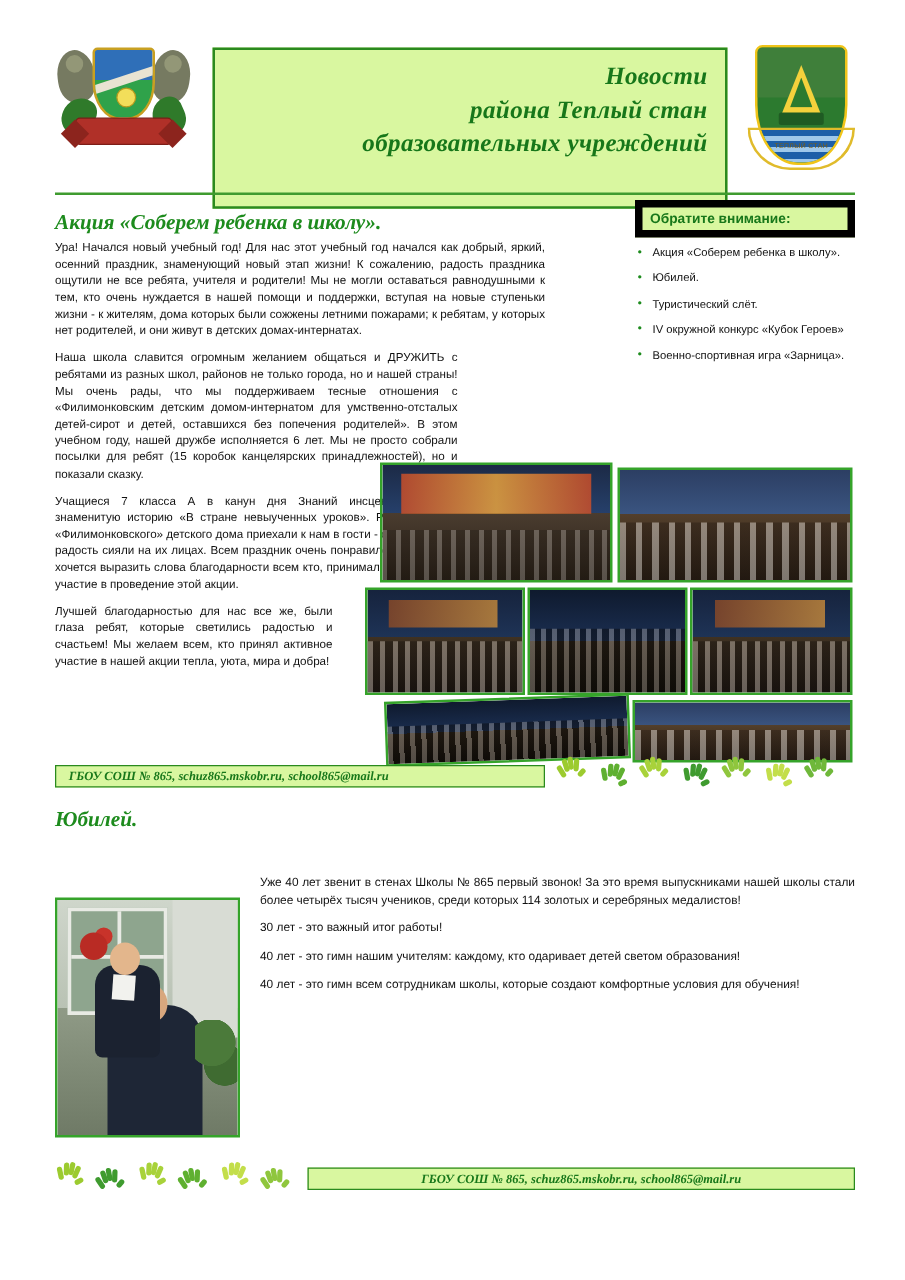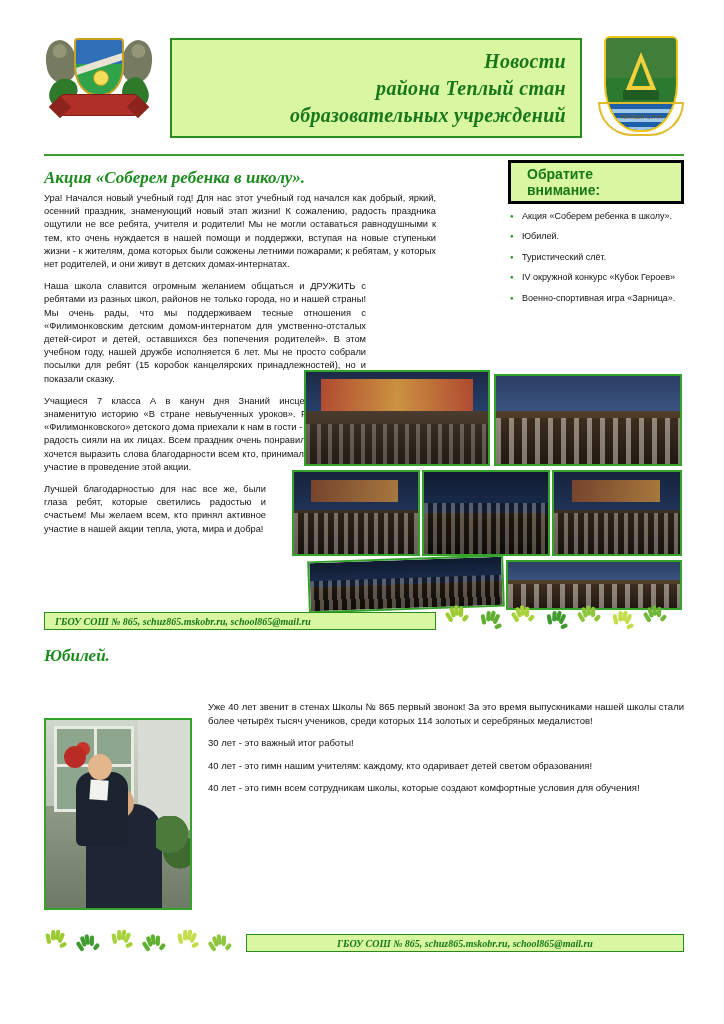--- a/index.html
+++ b/index.html
@@ -38,21 +38,21 @@
   .crest-right {
     position: absolute;
     left: 596px; top: 8px;
     width: 90px;
     height: 110px;
   }
   .title-band {
     position: absolute;
     left: 170px; top: 14px;
     width: 412px;
-    height: 100px;
+    height: 129px;
     background: #d9f7a0;
     border: 2px solid #2a8a1e;
     box-sizing: border-box;
   }
   .title-band .t-line {
     color: #17771a;
     font-family: "Liberation Serif", serif;
     font-weight: bold;
     font-style: italic;
     font-size: 20px;
@@ -251,26 +251,26 @@
   .p-w4 { width: 222px; }
 
   
   .attention {
     position: absolute;
     left: 508px; top: 160px;
     width: 176px;
   }
   .attention .att-title {
     background: #d9f7a0;
-    border: 3px solid #000000;
-    box-sizing: border-box;
-    padding: 3px 16px;
+    border: 6px solid #000000;
+    box-sizing: border-box;
+    padding: 3px 6px;
     font-family: "Liberation Sans", sans-serif;
     font-weight: bold;
-    font-size: 14px;
+    font-size: 11px;
     color: #17771a;
   }
   .attention ul {
     margin: 6px 0 0 0;
     padding-left: 14px;
     list-style: none;
   }
   .attention li {
     position: relative;
     font-family: "Liberation Sans", sans-serif;

